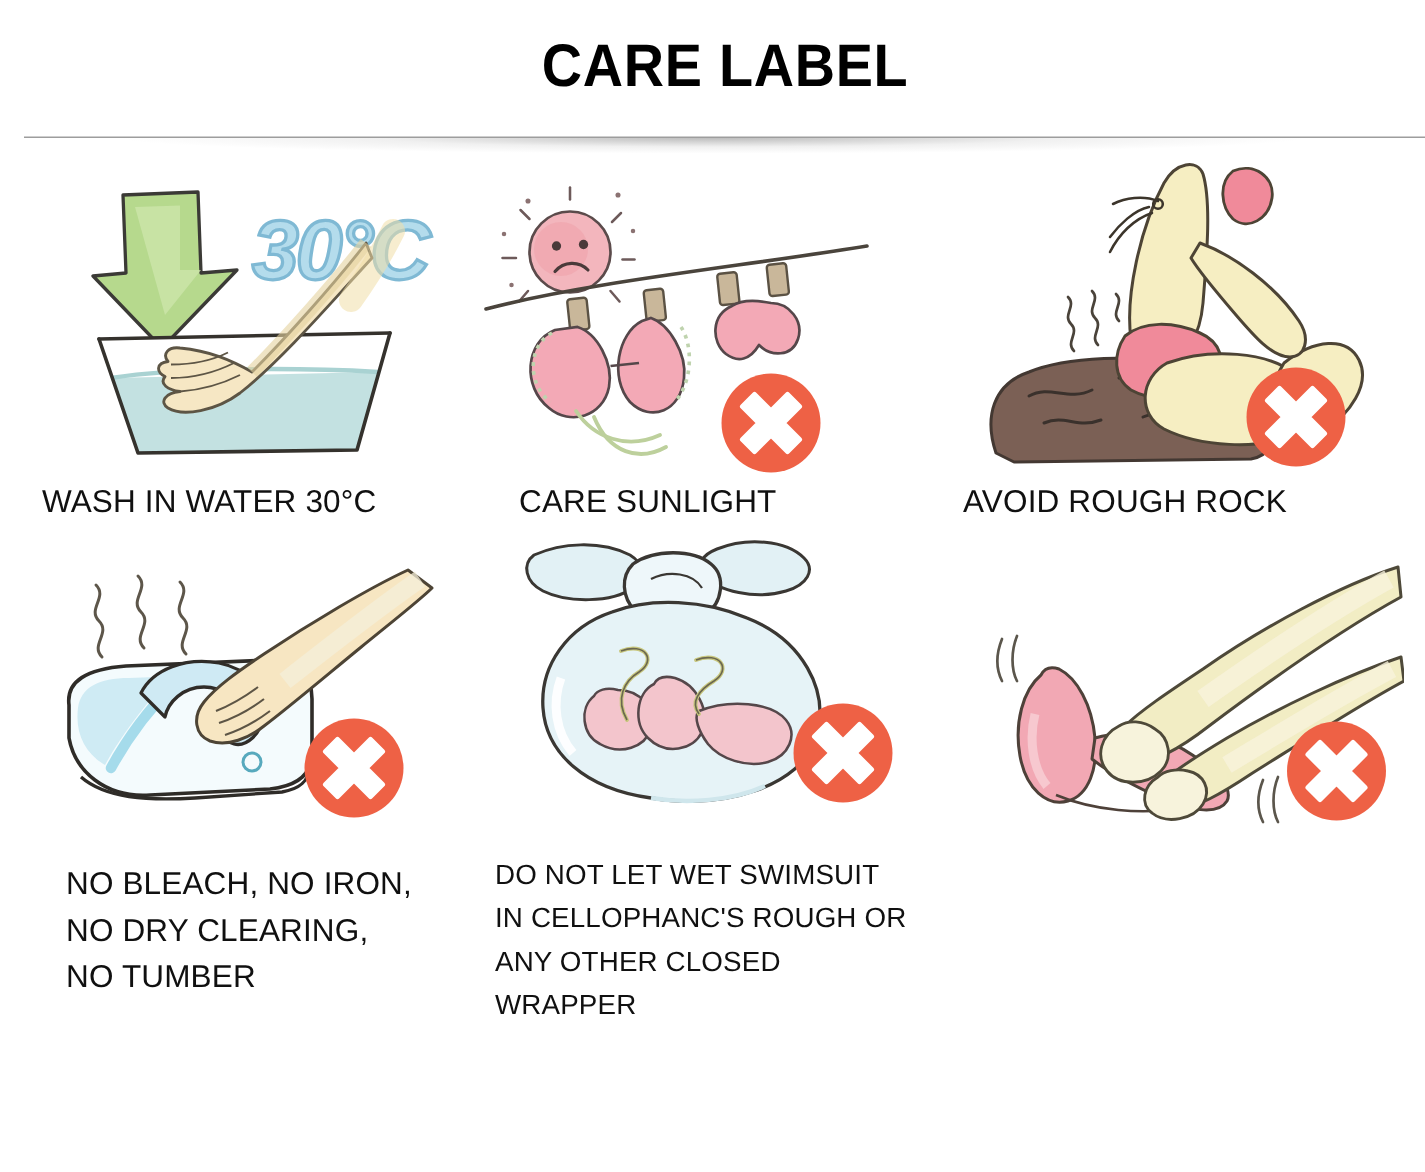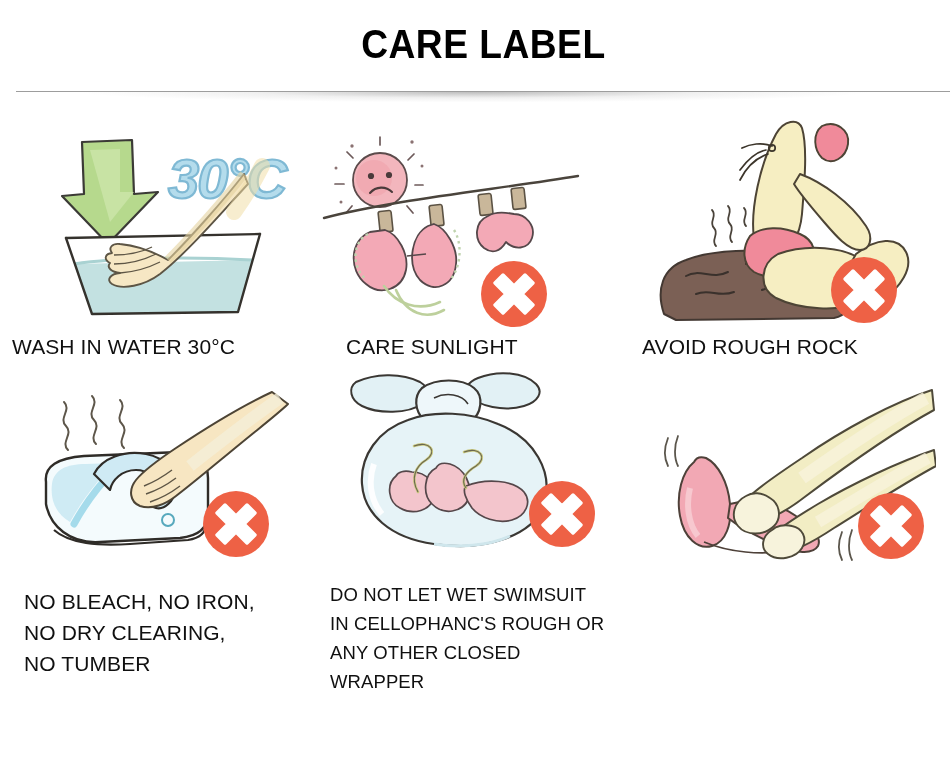--- a/index.html
+++ b/index.html
@@ -53,21 +53,20 @@
     background: radial-gradient(ellipse 52% 100% at 50% 0%, rgba(90,90,90,0.40) 0%, rgba(150,150,150,0.14) 45%, rgba(255,255,255,0) 80%);
     pointer-events: none;
   }
 
   
   .grid {
     position: relative;
     width: 950px;
     padding-top: 6px;
     box-sizing: border-box;
-    margin-top: 12px;
   }
   .row {
     display: flex;
     width: 950px;
   }
   .panel {
     width: 316px;
     box-sizing: border-box;
     position: relative;
   }
@@ -76,42 +75,42 @@
     height: 215px;
     width: 100%;
   }
   .art svg { display: block; }
   .caption {
     font-size: 21px;
     line-height: 31px;
     letter-spacing: 0.1px;
     color: #101010;
     white-space: pre-line;
-    padding-left: 12px;
+    padding-left: 28px;
     padding-top: 6px;
   }
   .caption.small {
     font-size: 18.5px;
     line-height: 29px;
     padding-left: 12px;
     padding-top: 0px;
   }
   .row2 .art { height: 218px; }
 
   
   .p1 .art-wrap { position:absolute; left: 48px;  top: 16px; }
   .p2 .art-wrap { position:absolute; left: 6px;   top: 18px; }
   .p3 .art-wrap { position:absolute; left: 18px;  top: 8px;  }
   .p4 .art-wrap { position:absolute; left: 40px;  top: 12px; }
   .p5 .art-wrap { position:absolute; left: 22px;  top: 6px;  }
   .p6 .art-wrap { position:absolute; left: 14px;  top: 14px; }
 
   .p5 .caption { padding-left: 14px; }
   .p6 .caption { padding-left: 18px; }
-  .p4 .caption { padding-left: 24px; }
+  .p4 .caption { padding-left: 44px; }
   .p3 .caption { padding-left: 10px; }
   .p2 .caption { padding-left: 30px; }
 </style>
 </head>
 <body>
 
 <div class="header">
   <div class="header-title">CARE LABEL</div>
   <div class="divider"></div>
 </div>

